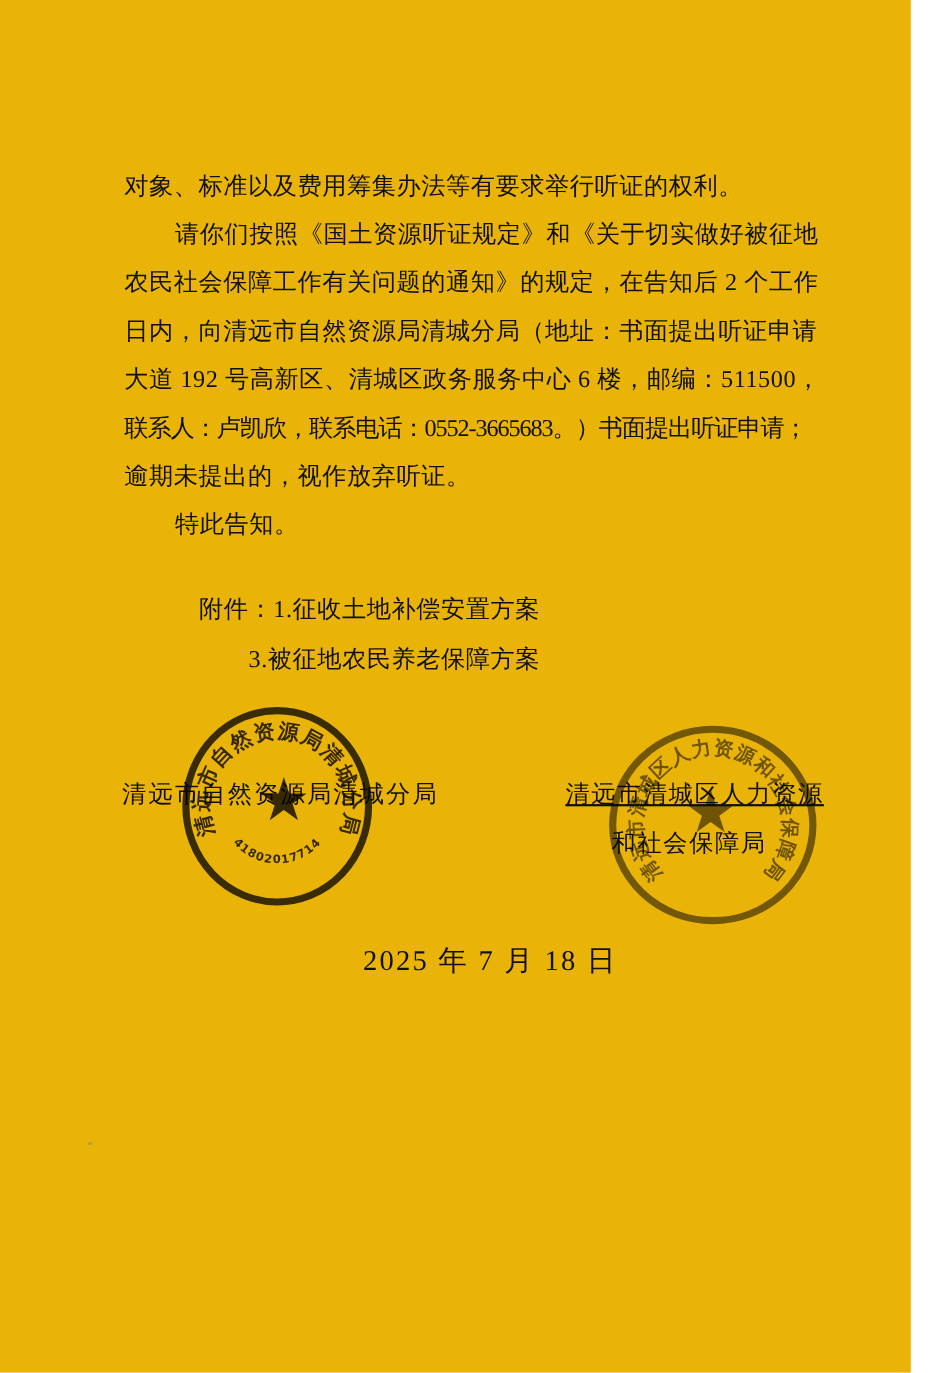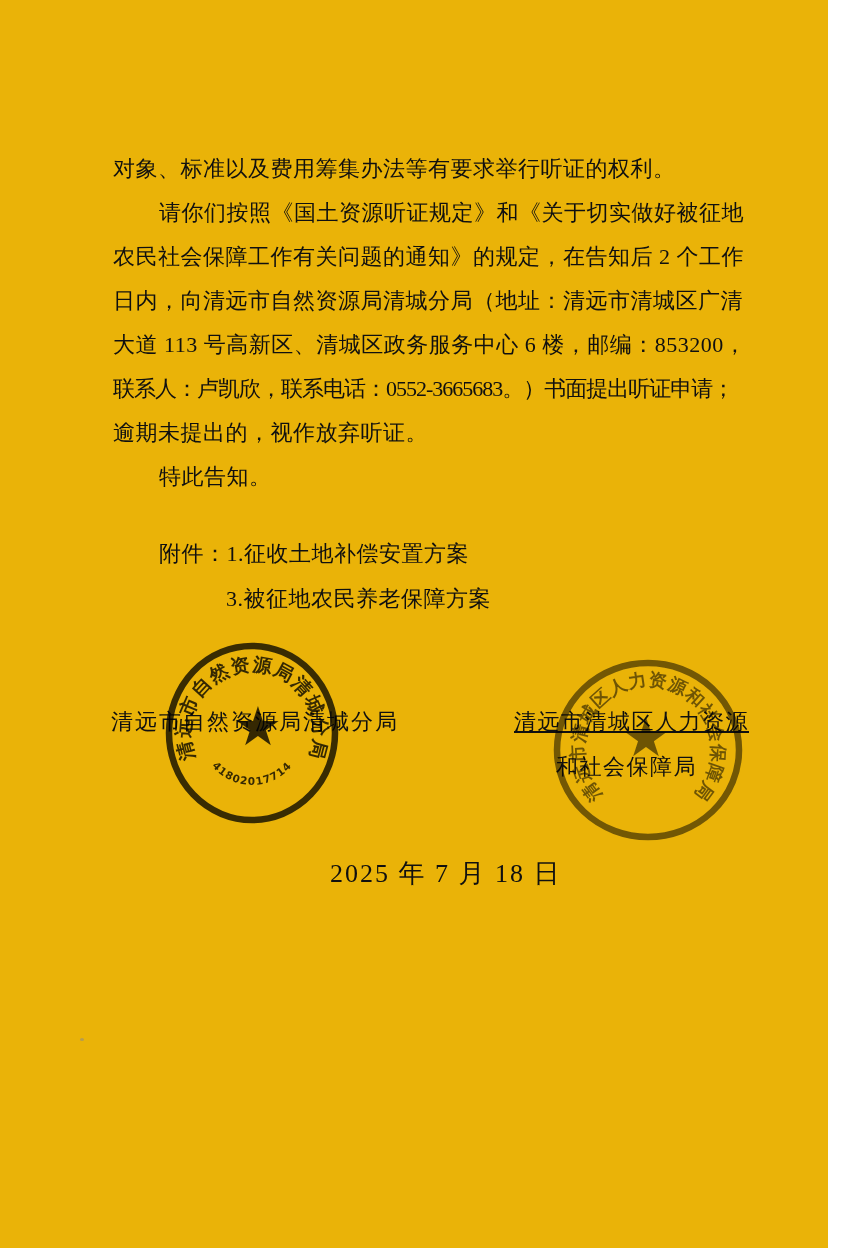--- a/index.html
+++ b/index.html
@@ -13,21 +13,21 @@
   }
   .body-text{position:absolute;left:113px;top:147px;width:645px;}
   .doc-line{
     height:44px;line-height:44px;
     font-size:22px;letter-spacing:.5px;
     white-space:nowrap;
   }
   .indent{padding-left:46px;}
   .tight{letter-spacing:-1px;}
   .attachments{position:absolute;left:113px;top:531px;}
-  .attachments .doc-line{height:45px;line-height:45px;}
+  .attachments .doc-line{height:45px;line-height:45px;text-align:right;}
   .att1{padding-left:46px;}
   .att2{padding-left:113px;}
   .org{
     position:absolute;font-size:22px;white-space:nowrap;
     letter-spacing:2px;z-index:2;
   }
   .left-org{left:111px;top:707px;}
   .right-org-1{left:514px;top:707px;letter-spacing:1.5px;text-decoration:underline;}
   .right-org-2{left:556px;top:752px;letter-spacing:1.5px;}
   .date{
@@ -49,22 +49,22 @@
 </style>
 </head>
 <body>
 
 <div class="page">
 
   <div class="body-text">
     <div class="doc-line">对象、标准以及费用筹集办法等有要求举行听证的权利。</div>
     <div class="doc-line indent">请你们按照《国土资源听证规定》和《关于切实做好被征地</div>
     <div class="doc-line">农民社会保障工作有关问题的通知》的规定，在告知后 2 个工作</div>
-    <div class="doc-line">日内，向清远市自然资源局清城分局（地址：清远市清城区广清</div>
-    <div class="doc-line">大道 113 号高新区、清城区政务服务中心 6 楼，邮编：853200，</div>
+    <div class="doc-line">日内，向清远市自然资源局清城分局（地址：书面提出听证申请</div>
+    <div class="doc-line">大道 192 号高新区、清城区政务服务中心 6 楼，邮编：511500，</div>
     <div class="doc-line tight">联系人：卢凯欣，联系电话：0552-3665683。）书面提出听证申请；</div>
     <div class="doc-line">逾期未提出的，视作放弃听证。</div>
     <div class="doc-line indent">特此告知。</div>
   </div>
 
   <div class="attachments">
     <div class="doc-line att1">附件：1.征收土地补偿安置方案</div>
     <div class="doc-line att2">3.被征地农民养老保障方案</div>
   </div>
 

